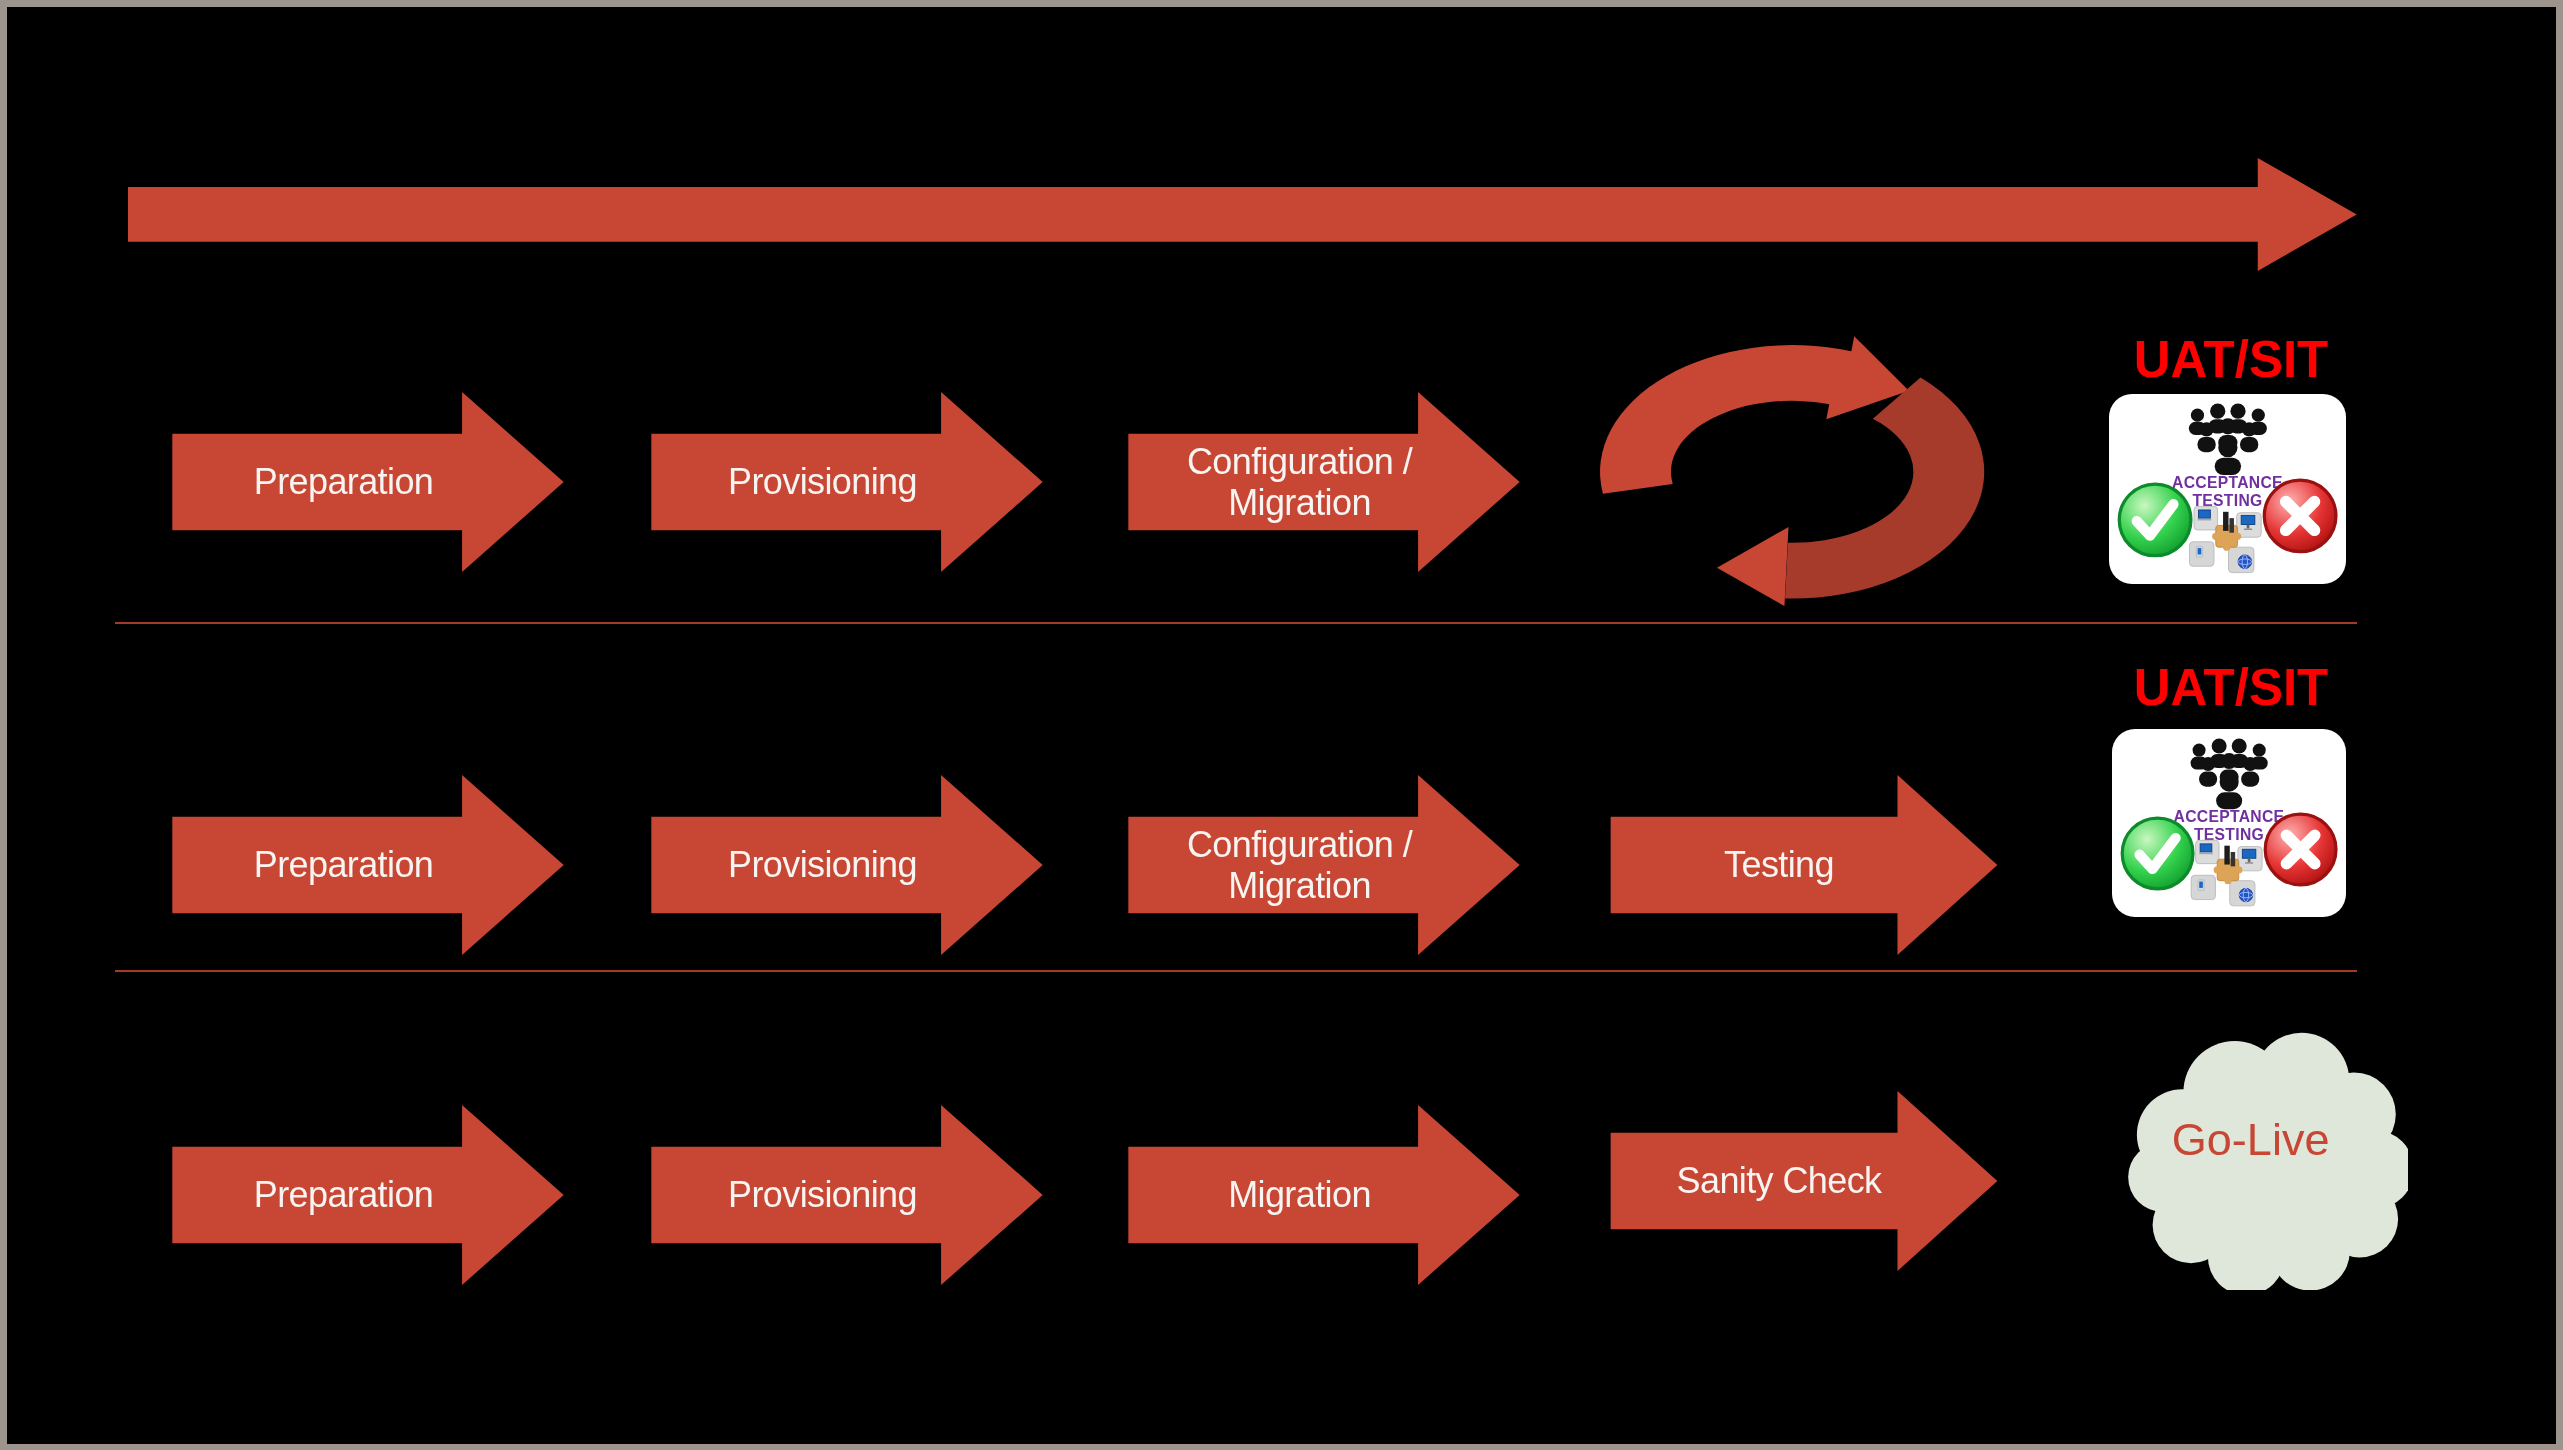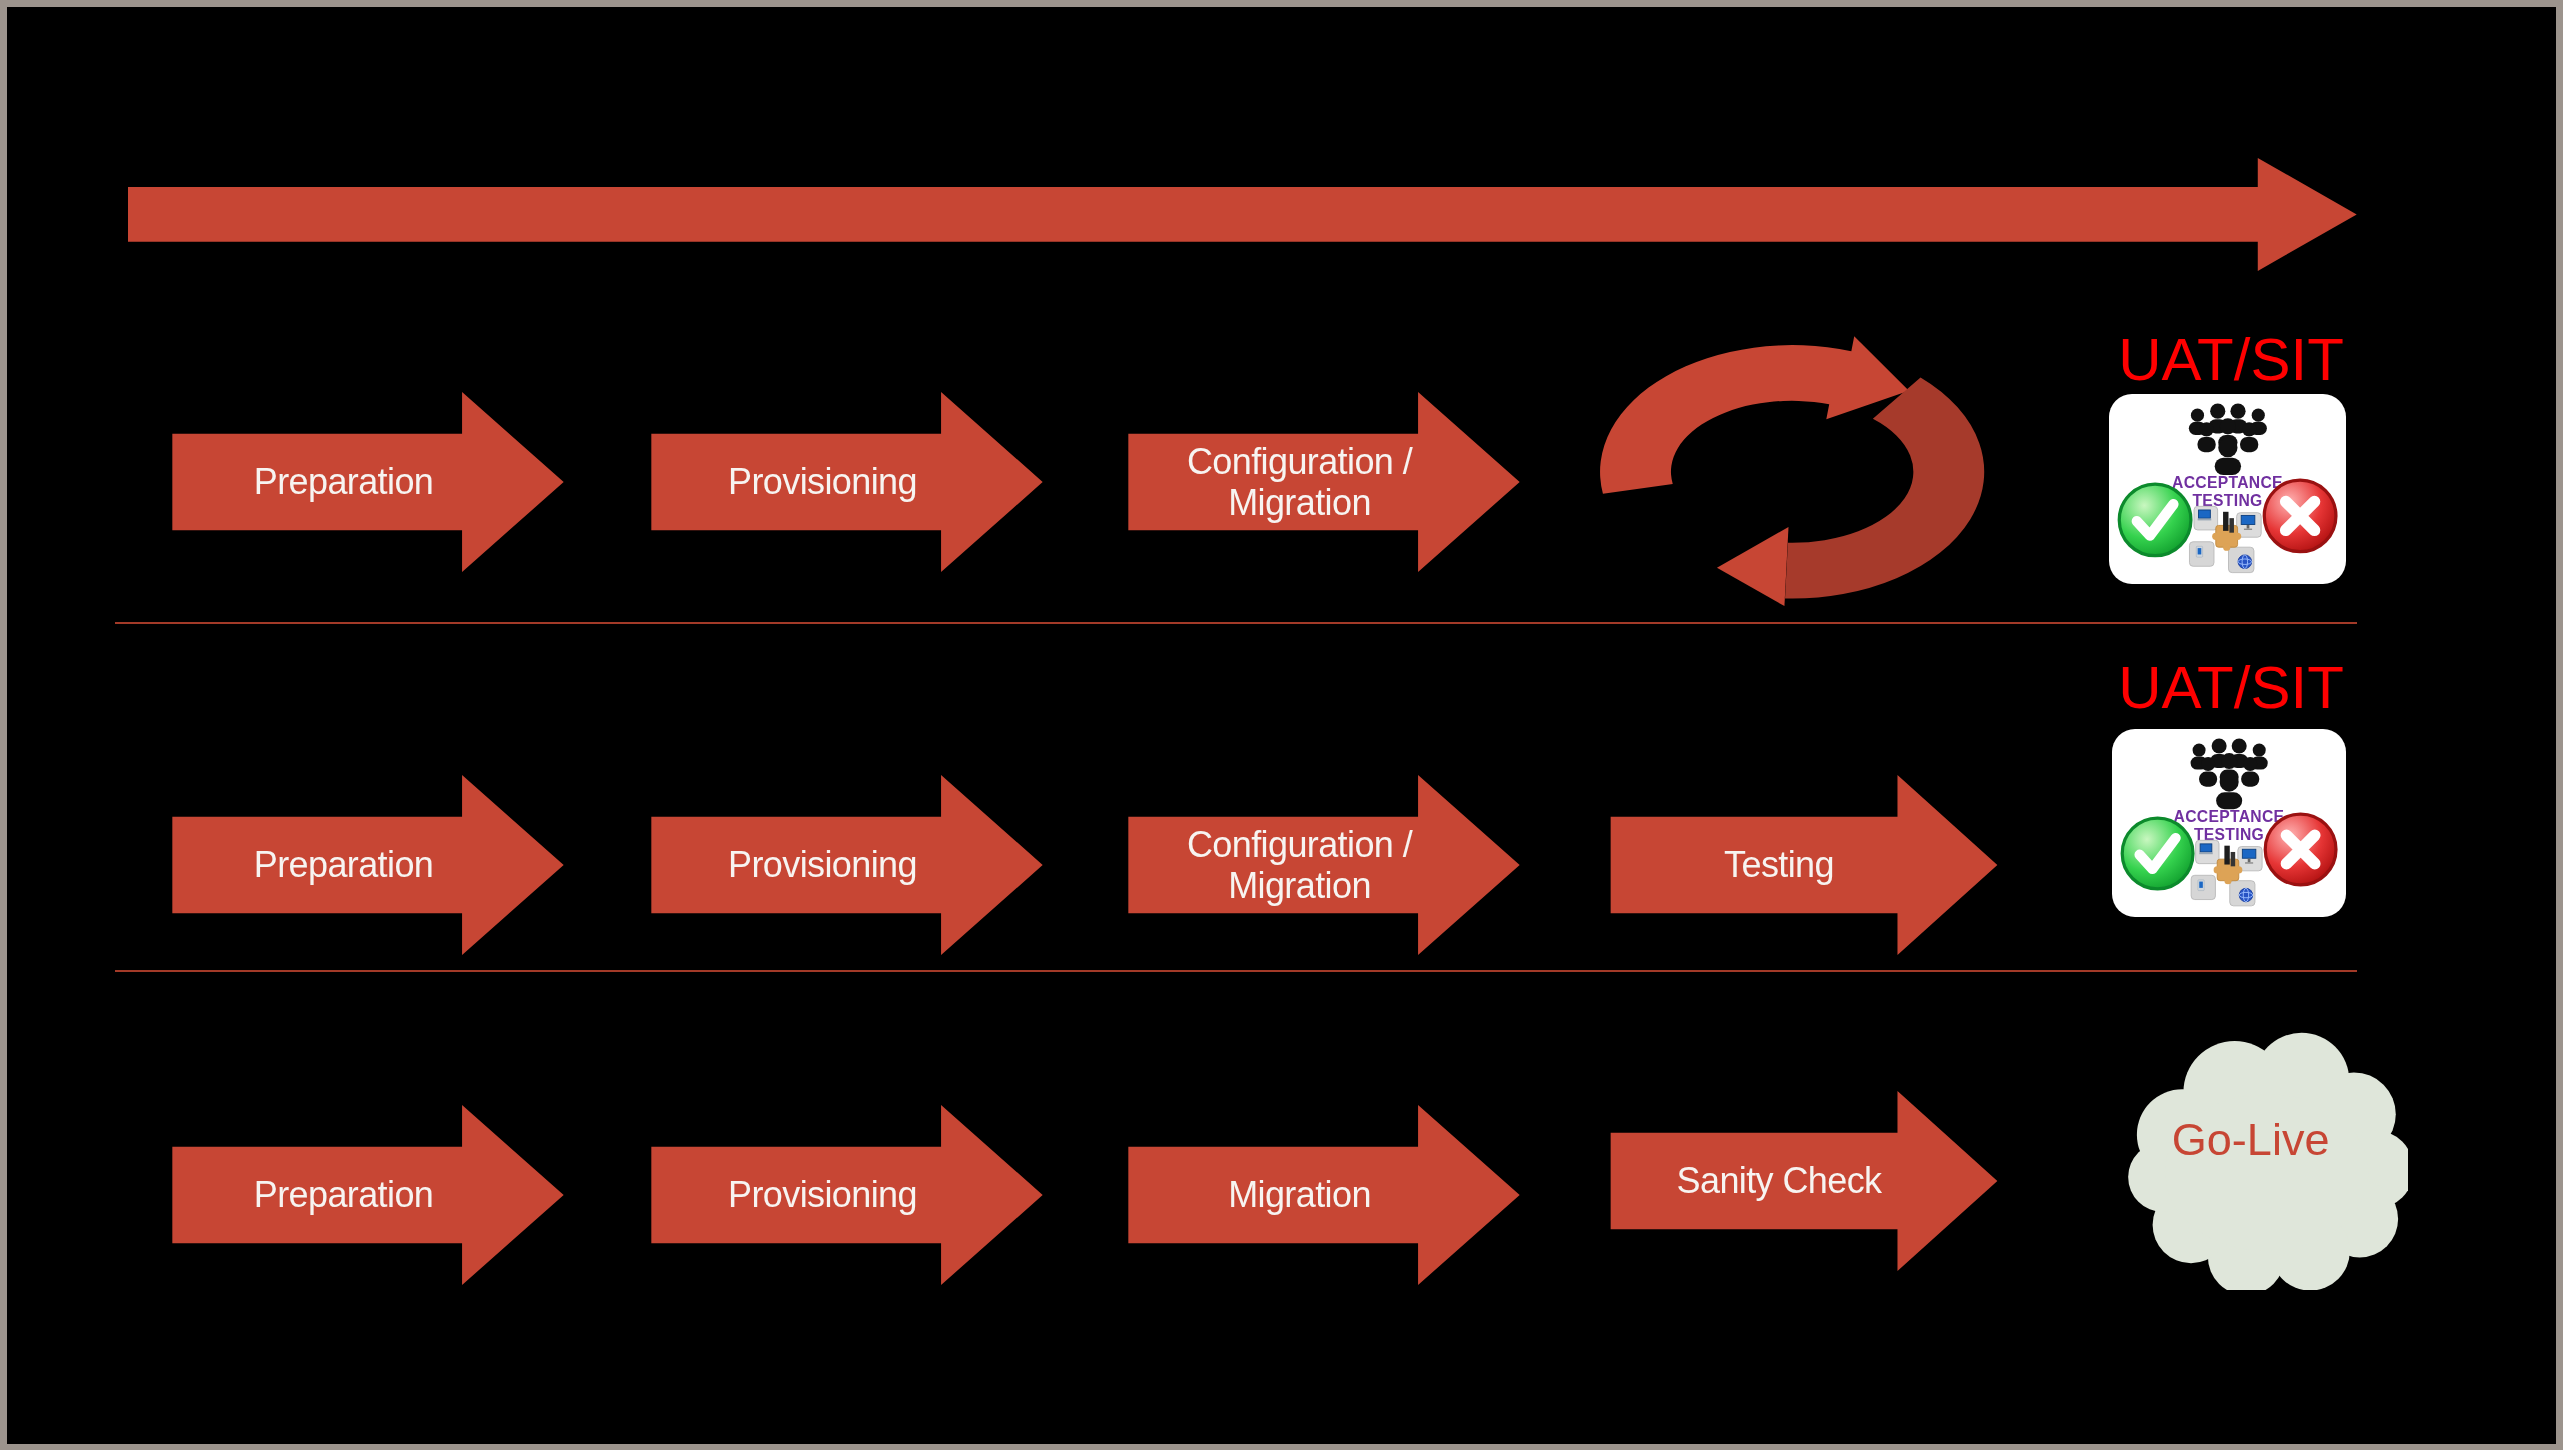--- a/index.html
+++ b/index.html
@@ -21,21 +21,21 @@
     color:#f7f4f1;font-size:36px;letter-spacing:-0.6px;line-height:1.15;white-space:pre-line;}
   .stepS .arrow-label{width:338px;}
 
   
   .sep{left:115px;width:2242px;height:2.3px;background:#a33a28;}
 
   
   .cycle{left:1582px;top:335px;width:420px;height:274px;}
 
   
-  .uat-label{width:320px;height:54px;color:#ff0000;font-weight:normal;font-size:60px;
+  .uat-label{width:320px;height:54px;color:#ff0000;font-weight:bold;font-size:51px;
     text-align:center;line-height:54px;letter-spacing:0px;}
 
   
   .uat-card{background:#fff;border-radius:23px;}
   .card1{left:2109px;top:394px;width:237px;height:190px;}
   .card2{left:2112px;top:729px;width:234px;height:188px;}
   .crowd{position:absolute;left:26%;top:3%;width:48%;height:40%;}
   .acc-line{position:absolute;left:0;width:100%;text-align:center;color:#7030a0;
     font-weight:bold;font-size:15.7px;letter-spacing:0.3px;}
   .acc1{top:42%;}

